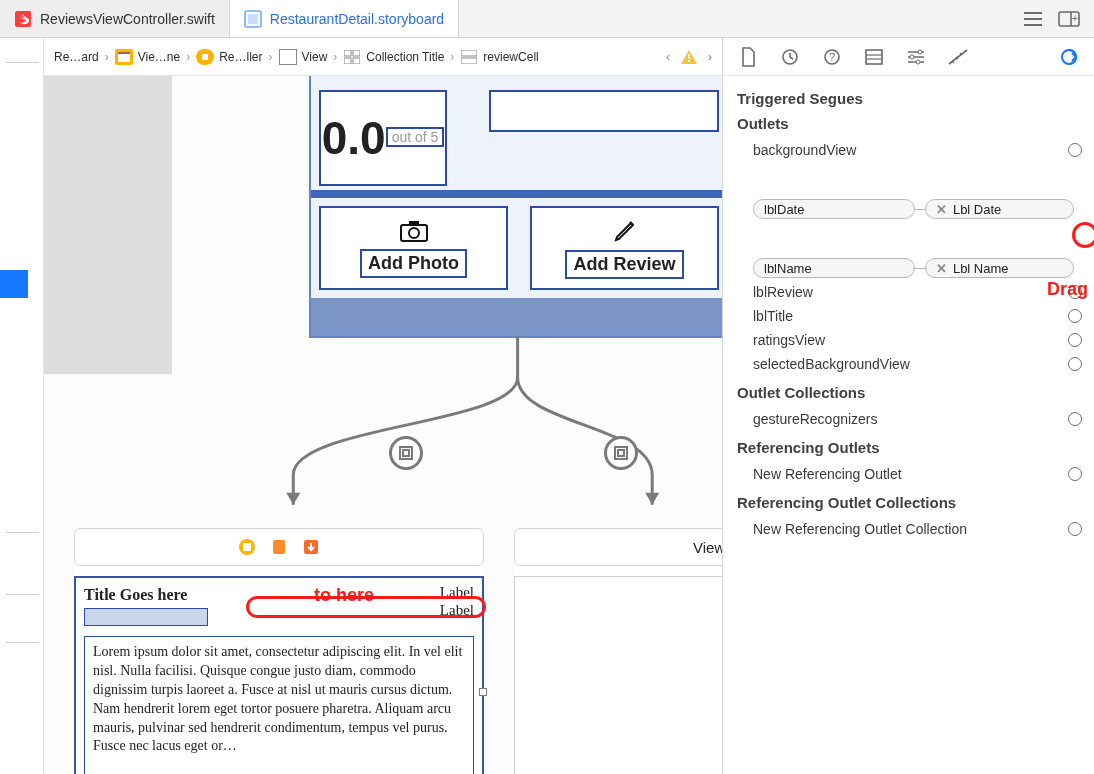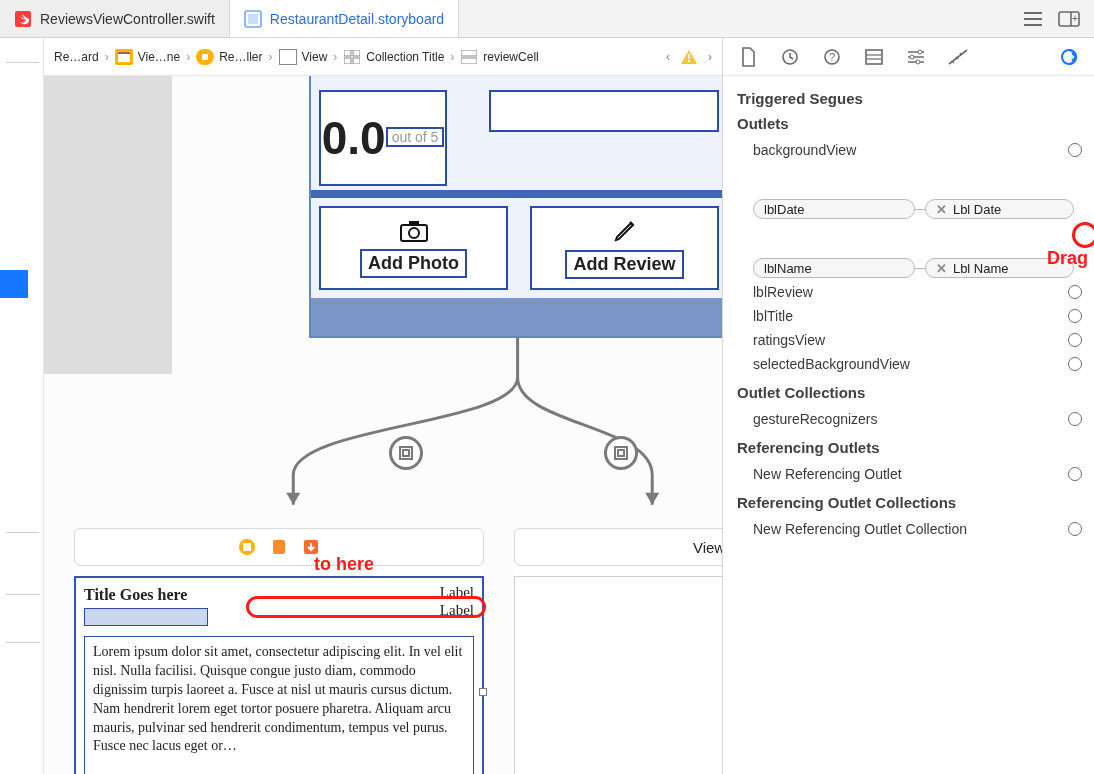--- a/index.html
+++ b/index.html
@@ -63,21 +63,21 @@
   .scene.left .content { border: 2.5px solid #3355b0; height: 220px; padding: 8px; position:relative; }
   .scene.right .content { border: 1px solid #cfcfcf; height: 220px; }
   .titlelbl { position:absolute; left:8px; top:8px; font:600 16px "Times New Roman",serif; }
   .lblR { position:absolute; right:8px; font:500 15px "Times New Roman",serif; }
   .lblR.a { top:6px; }
   .lblR.b { top:24px; }
   .slot { position:absolute; left:8px; top:30px; width:124px; height:18px; border:1.5px solid #2b4ba6; background:#c9d6ee; }
   .lorembox { position:absolute; left:8px; right:8px; top:58px; bottom:8px; border:1.5px solid #2b4ba6; padding:6px 8px; font:14px/1.35 "Times New Roman",serif; overflow:hidden; }
   .handle { position:absolute; width:8px;height:8px;border:1px solid #7a7a7a; background:#fff; }
 
-  .ann { position:absolute; color:#ff1a1a; font:700 18px Arial; }
+  .ann { position:absolute; color:#ff1a1a; font:700 18px Arial;margin-top:31px; }
   .redoval { position:absolute; border:3px solid #ff1a1a; border-radius:12px; }
 
   
   .inspector { width: 372px; border-left: 1px solid #d7d7d7; background: #fff; display:flex; flex-direction:column; }
   .insp-top { height: 38px; display:flex; align-items:center; gap:20px; padding:0 14px; border-bottom:1px solid #e6e6e6; color:#6b6b6b; }
   .insp-top .spacer { flex:1; }
   .insp-body { flex:1; overflow:auto; padding: 6px 12px 12px 12px; position:relative; }
   .sect-h { font:700 15px Arial; color:#414141; margin:8px 0 6px 2px; }
   .row { display:flex; align-items:center; height:24px; gap:8px; padding-left:18px; font-size:14px; color:#3a3a3a; }
   .row .port { margin-left:auto; width:14px;height:14px;border:1.5px solid #6b6b6b;border-radius:50%; }

